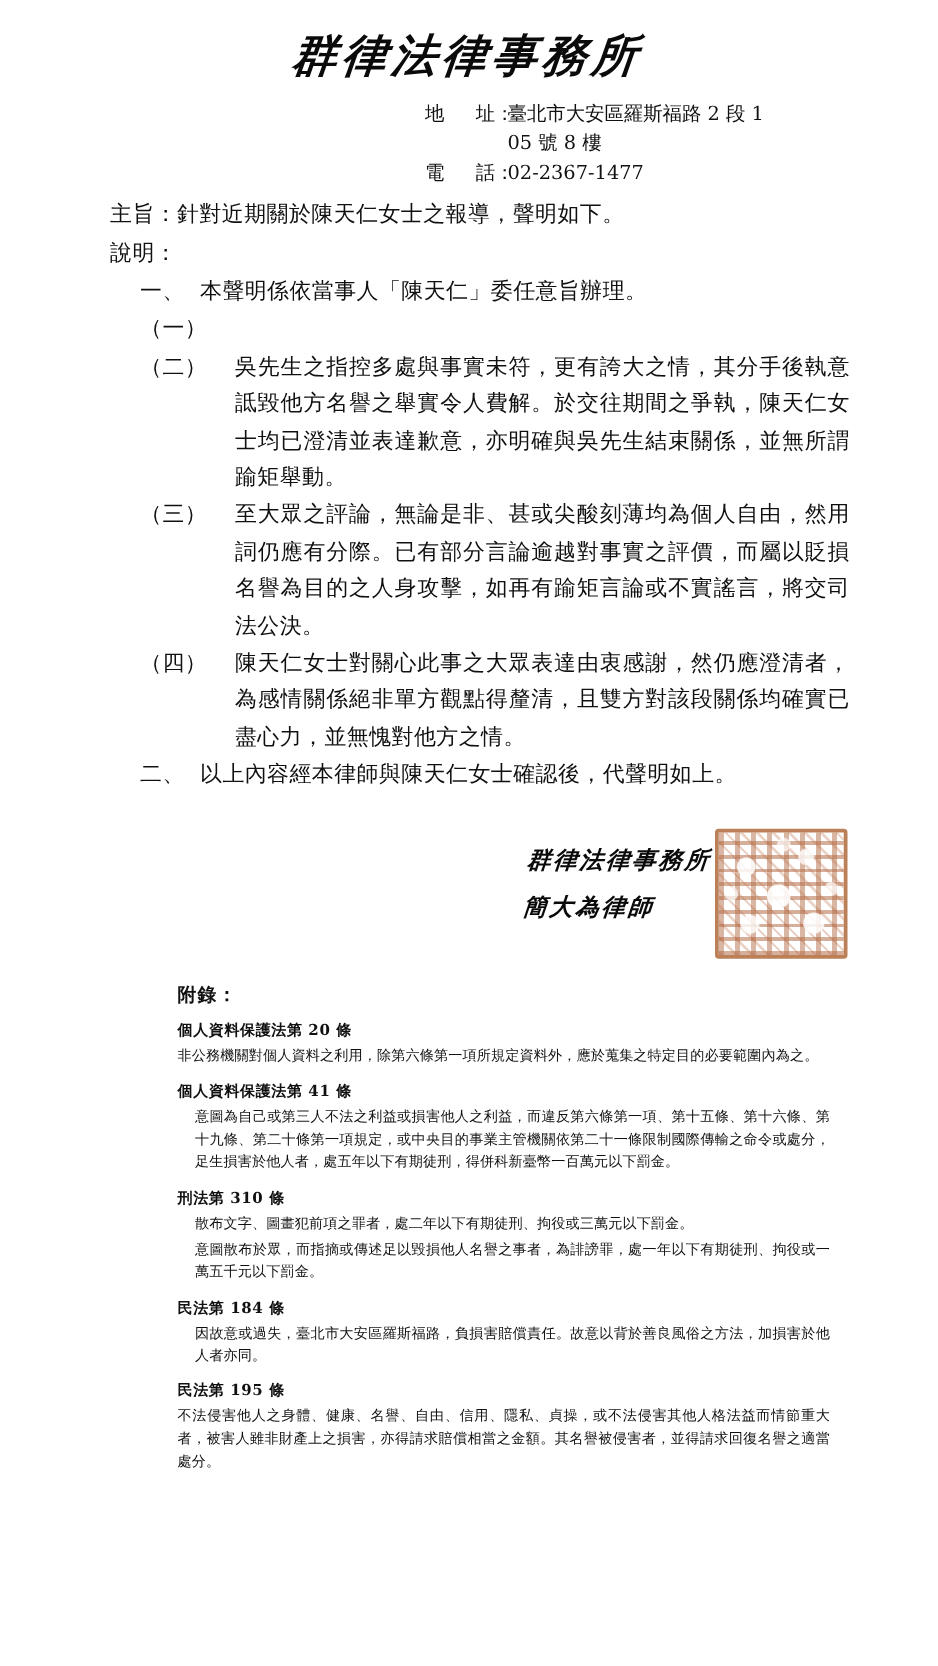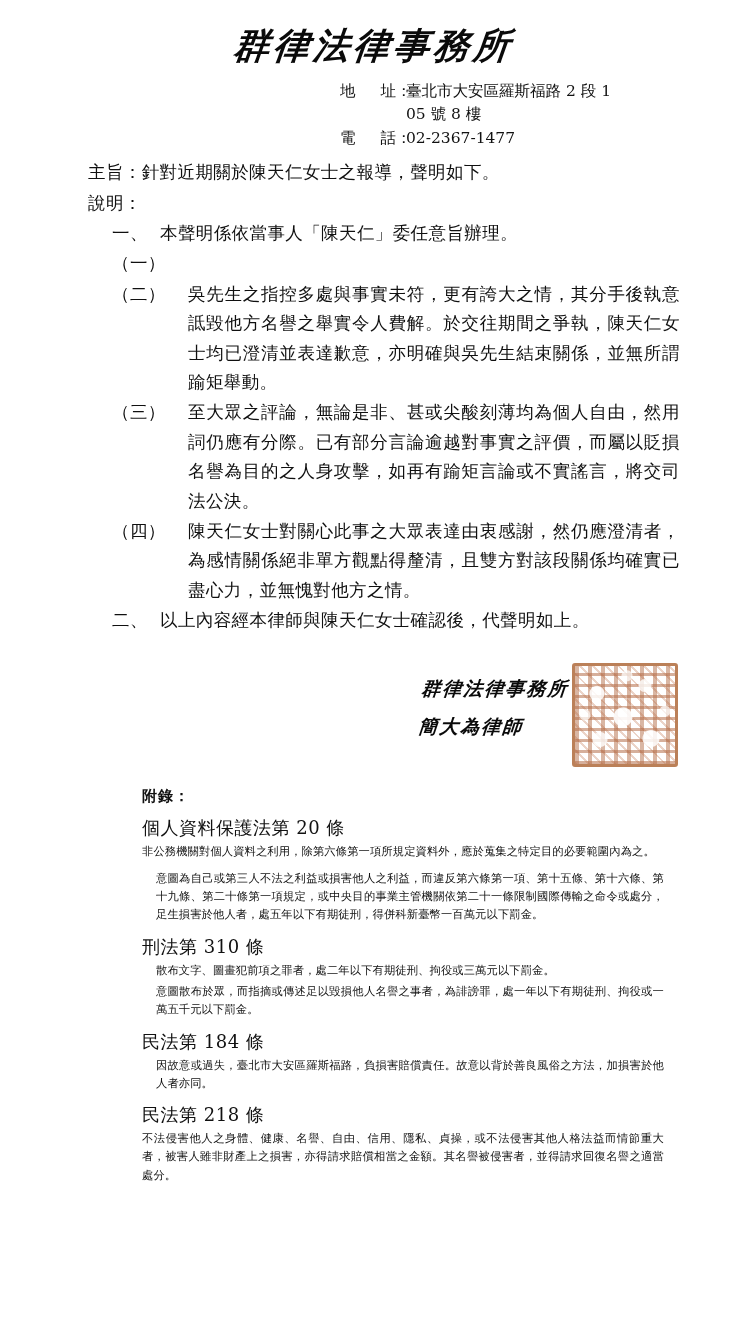--- a/index.html
+++ b/index.html
@@ -176,22 +176,22 @@
     color: #111;
   }
   .appendix-title {
     font-size: 15px;
     font-weight: bold;
     letter-spacing: 1px;
     margin: 0 0 9px 0;
   }
   .law-item { margin: 0 0 8px 0; }
   .law-heading {
-    font-size: 18px;
-    font-weight: normal;
+    font-size: 12px;
+    font-weight: bold;
     letter-spacing: 0.5px;
     margin: 10px 0 3px 0;
   }
   .law-body {
     font-size: 11.3px;
     line-height: 1.62;
     letter-spacing: 0.1px;
     margin: 0;
     text-align: justify;
     text-justify: inter-character;
@@ -268,31 +268,32 @@
   </div>
 
   <div class="appendix">
     <div class="appendix-title">附錄：</div>
     <div id="appendix-laws">
         <div class="law-item">
           <div class="law-heading">個人資料保護法第 20 條</div>
           <p class="law-body">非公務機關對個人資料之利用，除第六條第一項所規定資料外，應於蒐集之特定目的必要範圍內為之。</p>
         </div>
         <div class="law-item">
+          <div class="law-heading">個人資料保護法第 41 條</div>
           <p class="law-body indent">意圖為自己或第三人不法之利益或損害他人之利益，而違反第六條第一項、第十五條、第十六條、第十九條、第二十條第一項規定，或中央目的事業主管機關依第二十一條限制國際傳輸之命令或處分，足生損害於他人者，處五年以下有期徒刑，得併科新臺幣一百萬元以下罰金。</p>
         </div>
         <div class="law-item">
           <div class="law-heading">刑法第 310 條</div>
           <p class="law-body indent">散布文字、圖畫犯前項之罪者，處二年以下有期徒刑、拘役或三萬元以下罰金。</p>
           <p class="law-body indent">意圖散布於眾，而指摘或傳述足以毀損他人名譽之事者，為誹謗罪，處一年以下有期徒刑、拘役或一萬五千元以下罰金。</p>
         </div>
         <div class="law-item">
           <div class="law-heading">民法第 184 條</div>
           <p class="law-body indent">因故意或過失，臺北市大安區羅斯福路，負損害賠償責任。故意以背於善良風俗之方法，加損害於他人者亦同。</p>
         </div>
         <div class="law-item">
-          <div class="law-heading">民法第 218 條</div>
+          <div class="law-heading">民法第 195 條</div>
           <p class="law-body">不法侵害他人之身體、健康、名譽、自由、信用、隱私、貞操，或不法侵害其他人格法益而情節重大者，被害人雖非財產上之損害，亦得請求賠償相當之金額。其名譽被侵害者，並得請求回復名譽之適當處分。</p>
         </div>
       </div>
   </div>
 
 </div>
 
 </body></html>

